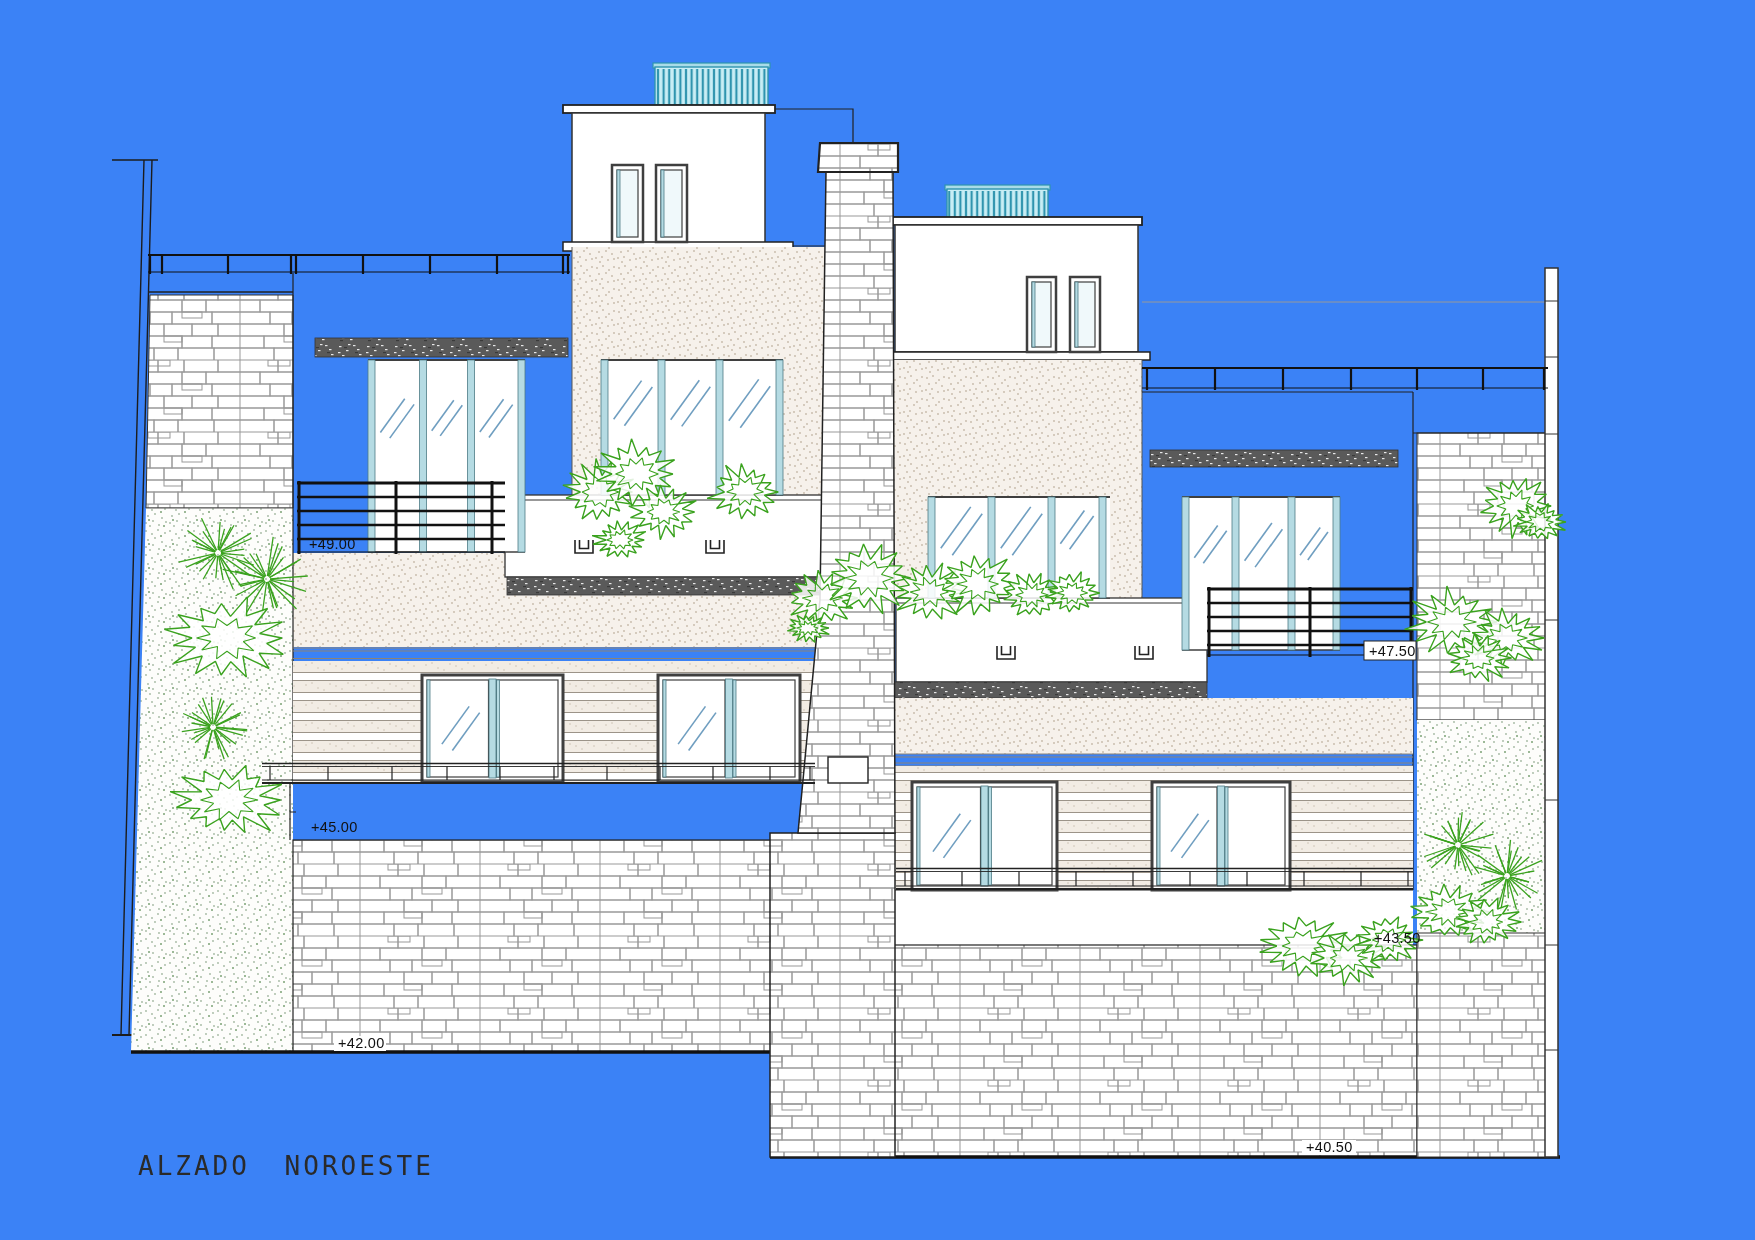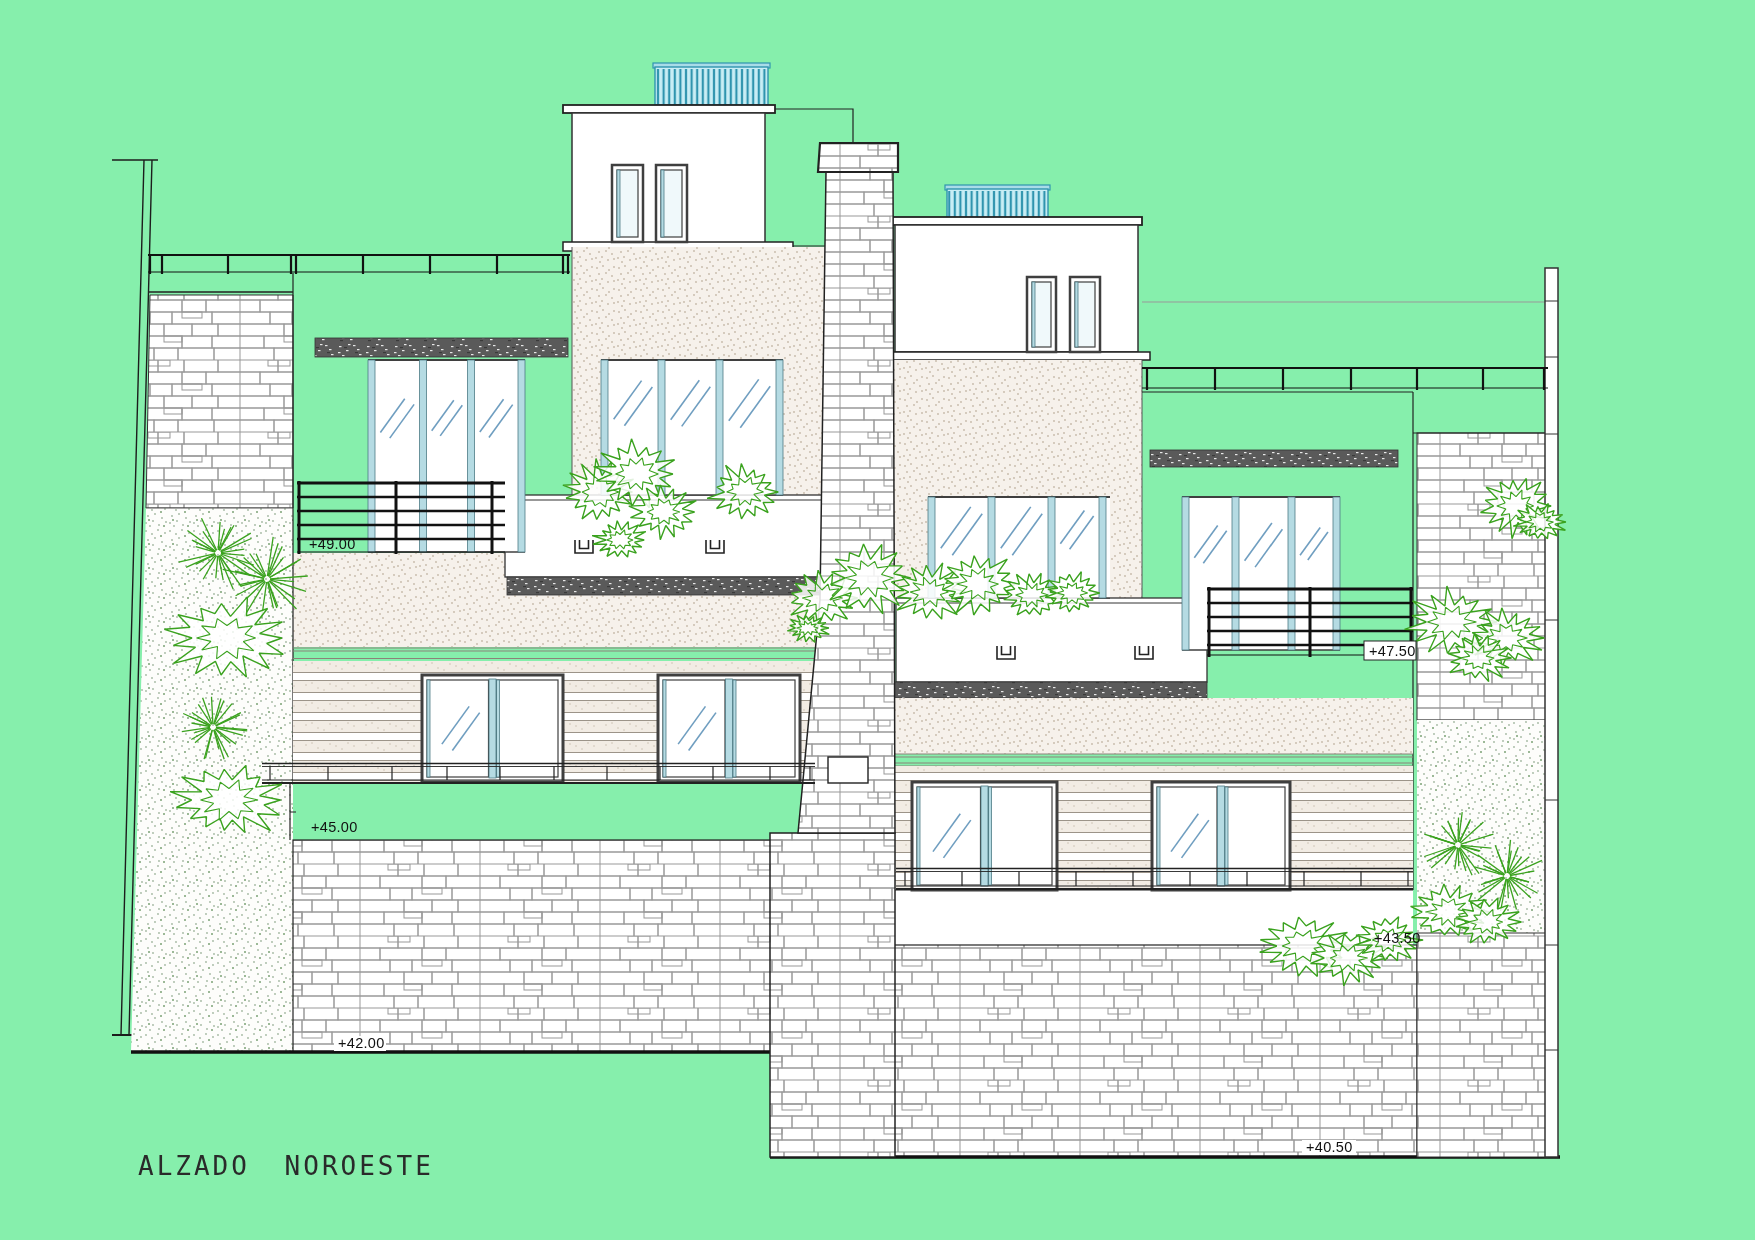--- a/index.html
+++ b/index.html
@@ -1,16 +1,16 @@
 <!DOCTYPE html>
 <html style="--c-vegetation: #3aa21e; --c-glass: #b5dbe3; --c-reflection: #6f9ec0; --c-pergola_fill: #c9eef5; --c-pergola_stripe: #2f94ae; --c-ink: #1c1c1c;"><head>
 <meta charset="utf-8">
 <style>
   html,body{margin:0;padding:0;background:#ffffff;}
-  .sheet{position:relative;width:1755px;height:1240px;background:#86efac;overflow:hidden;
+  .sheet{position:relative;width:1755px;height:1240px;background:#3b82f6;overflow:hidden;
          font-family:"Liberation Sans", sans-serif;}
   svg{position:absolute;left:0;top:0;}
   .marker-text{font-family:"Liberation Sans", sans-serif;font-size:14.5px;fill:#111;letter-spacing:.3px;}
   .title-text{font-family:"DejaVu Sans Mono", monospace;font-size:26px;fill:#2a2a2a;
               letter-spacing:3px;word-spacing:16px;white-space:pre;}
   .plant{stroke:var(--c-vegetation,#3aa21e);}
   .refl{stroke:var(--c-reflection,#6f9ec0);stroke-width:1.6;fill:none;}
   .mull{fill:var(--c-glass,#b5dbe3);stroke:#4e7c86;stroke-width:.8;}
   .pergola-body{fill:var(--c-pergola_fill,#c9eef5);stroke:var(--c-pergola_stripe,#2f94ae);stroke-width:1.4;}
   .pergola-cap{fill:#a9dce8;stroke:var(--c-pergola_stripe,#2f94ae);stroke-width:1.2;}

